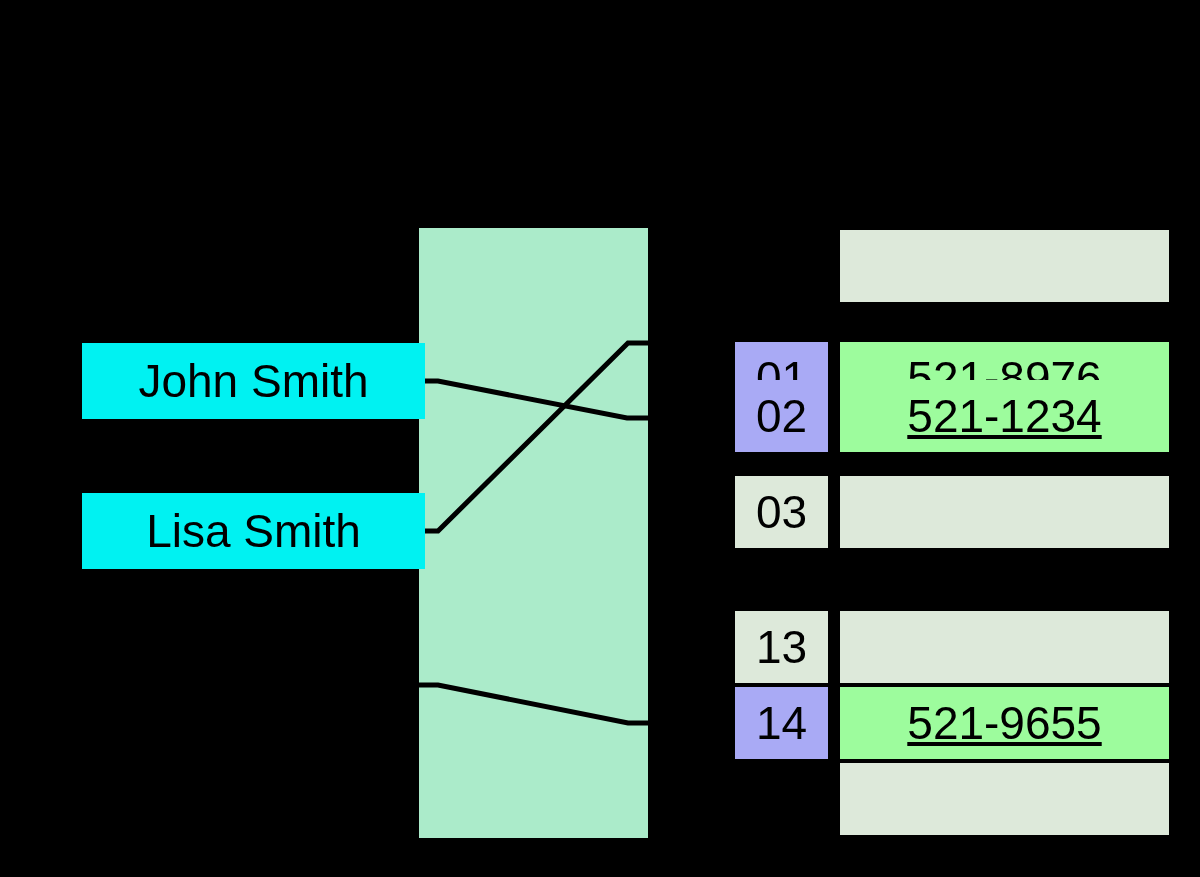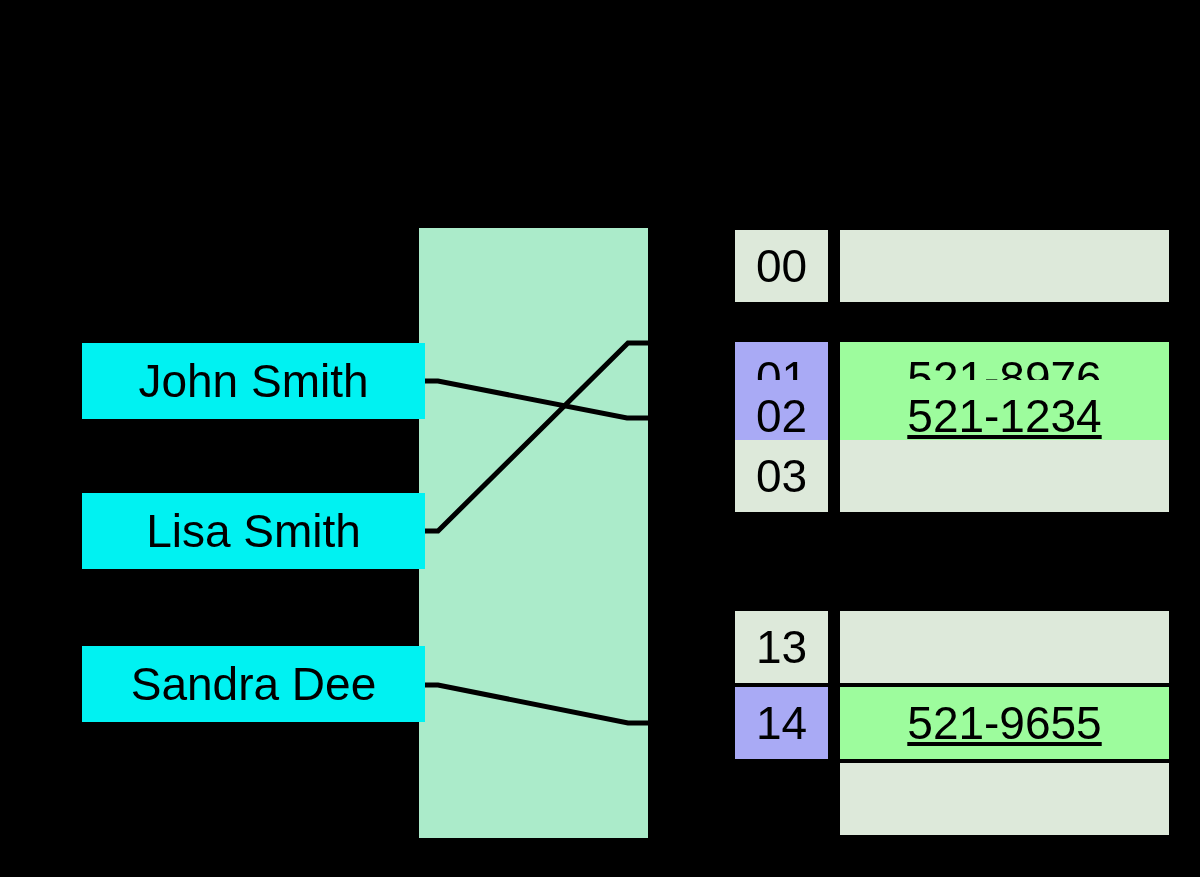--- a/index.html
+++ b/index.html
@@ -49,43 +49,41 @@
     background: var(--cell_default, #dde9da);
     white-space: nowrap;
   }
   .idx { left: 735px; width: 93px; }
   .val { left: 840px; width: 329px; text-decoration: underline; }
   .idx.active { background: var(--index_active, #a9aaf5); }
   .val.active { background: var(--value_active, #9dfc9d); }
   .r0 { top: 230px; }
   .r1 { top: 306px; margin-top: 36px; }
   .r2 { top: 380px; }
-  .r3 { top: 440px; }
+  .r3 { top: 476px; }
   .r4 { top: 611px; }
   .r5 { top: 687px; }
   .r6 { top: 763px; }
 </style>
 </head>
 <body>
 
 <div class="canvas">
 
   <div class="hash-box"></div>
 
   <svg class="lines" viewBox="0 0 1200 877" xmlns="http://www.w3.org/2000/svg">
     <polyline points="381,381 438,381 627,418 733,418"></polyline>
     <polyline points="381,531 438,531 628,343 733,343"></polyline>
     <polyline points="381,685 438,685 628,723 733,723"></polyline>
   </svg>
 
   <div class="key key-0">John Smith</div>
   <div class="key key-1">Lisa Smith</div>
-  <div class="key key-2">Sandra Dee</div>
 
-  <div class="cell idx r0">00</div>
   <div class="cell val r0"></div>
 
   <div class="cell idx r1 active">01</div>
   <div class="cell val r1 active">521-8976</div>
 
   <div class="cell idx r2 active">02</div>
   <div class="cell val r2 active">521-1234</div>
 
   <div class="cell idx r3">03</div>
   <div class="cell val r3"></div>

